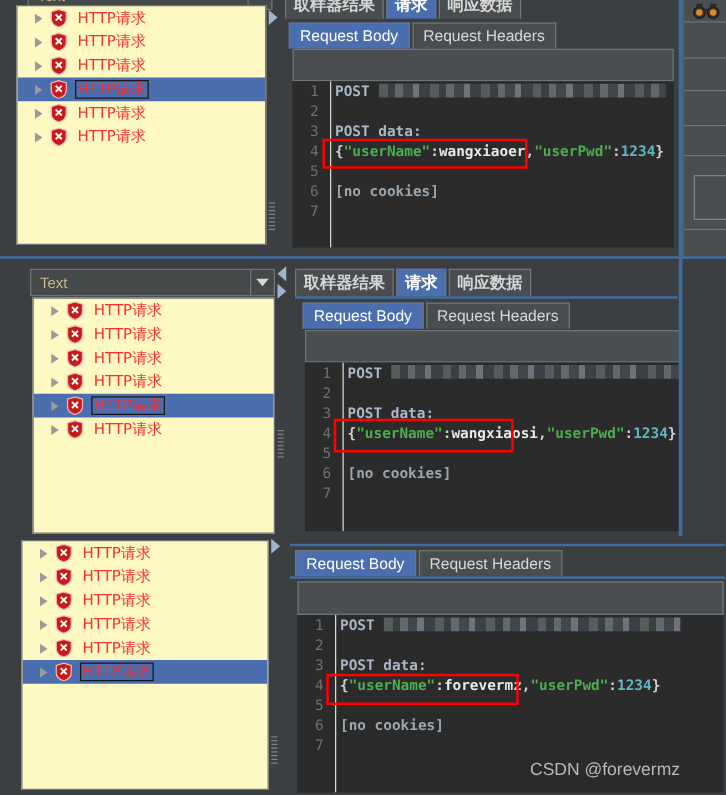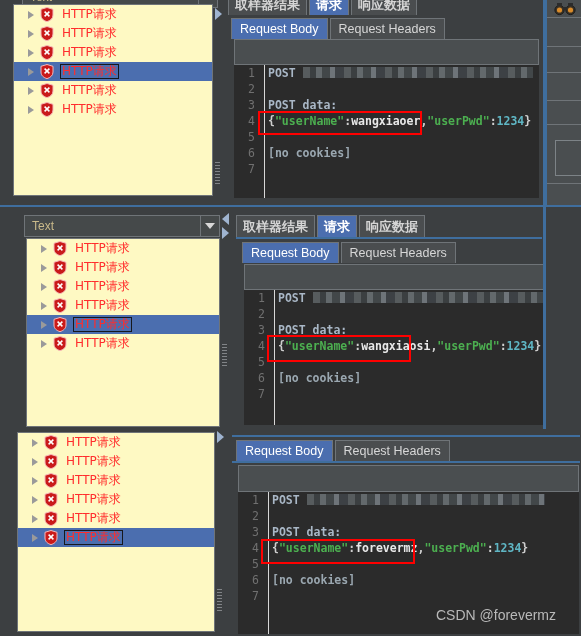--- a/index.html
+++ b/index.html
@@ -532,17 +532,17 @@
           <div class="cline">
             <span class="k-punct">{</span><span class="k-key">"userName"</span><span class="k-punct">:</span><span class="k-val">forevermz</span><span class="k-punct">,</span><span class="k-key">"userPwd"</span><span class="k-punct">:</span><span class="k-num">1234</span><span class="k-punct">}</span>
           </div>
           <div class="cline">&nbsp;</div>
           <div class="cline k-cookie">[no cookies]</div>
           <div class="cline">&nbsp;</div>
         </div>
       </div>
       <div class="red-box" style="left:33px;top:110px;width:154px;height:25px;"></div>
 
-      <div class="watermark" style="left:208px;top:178px;">CSDN @forevermz</div>
+      <div class="watermark" style="left:196px;top:178px;">CSDN @forevermz</div>
     </div>
   </div>
 
 </div>
 
 </body></html>

